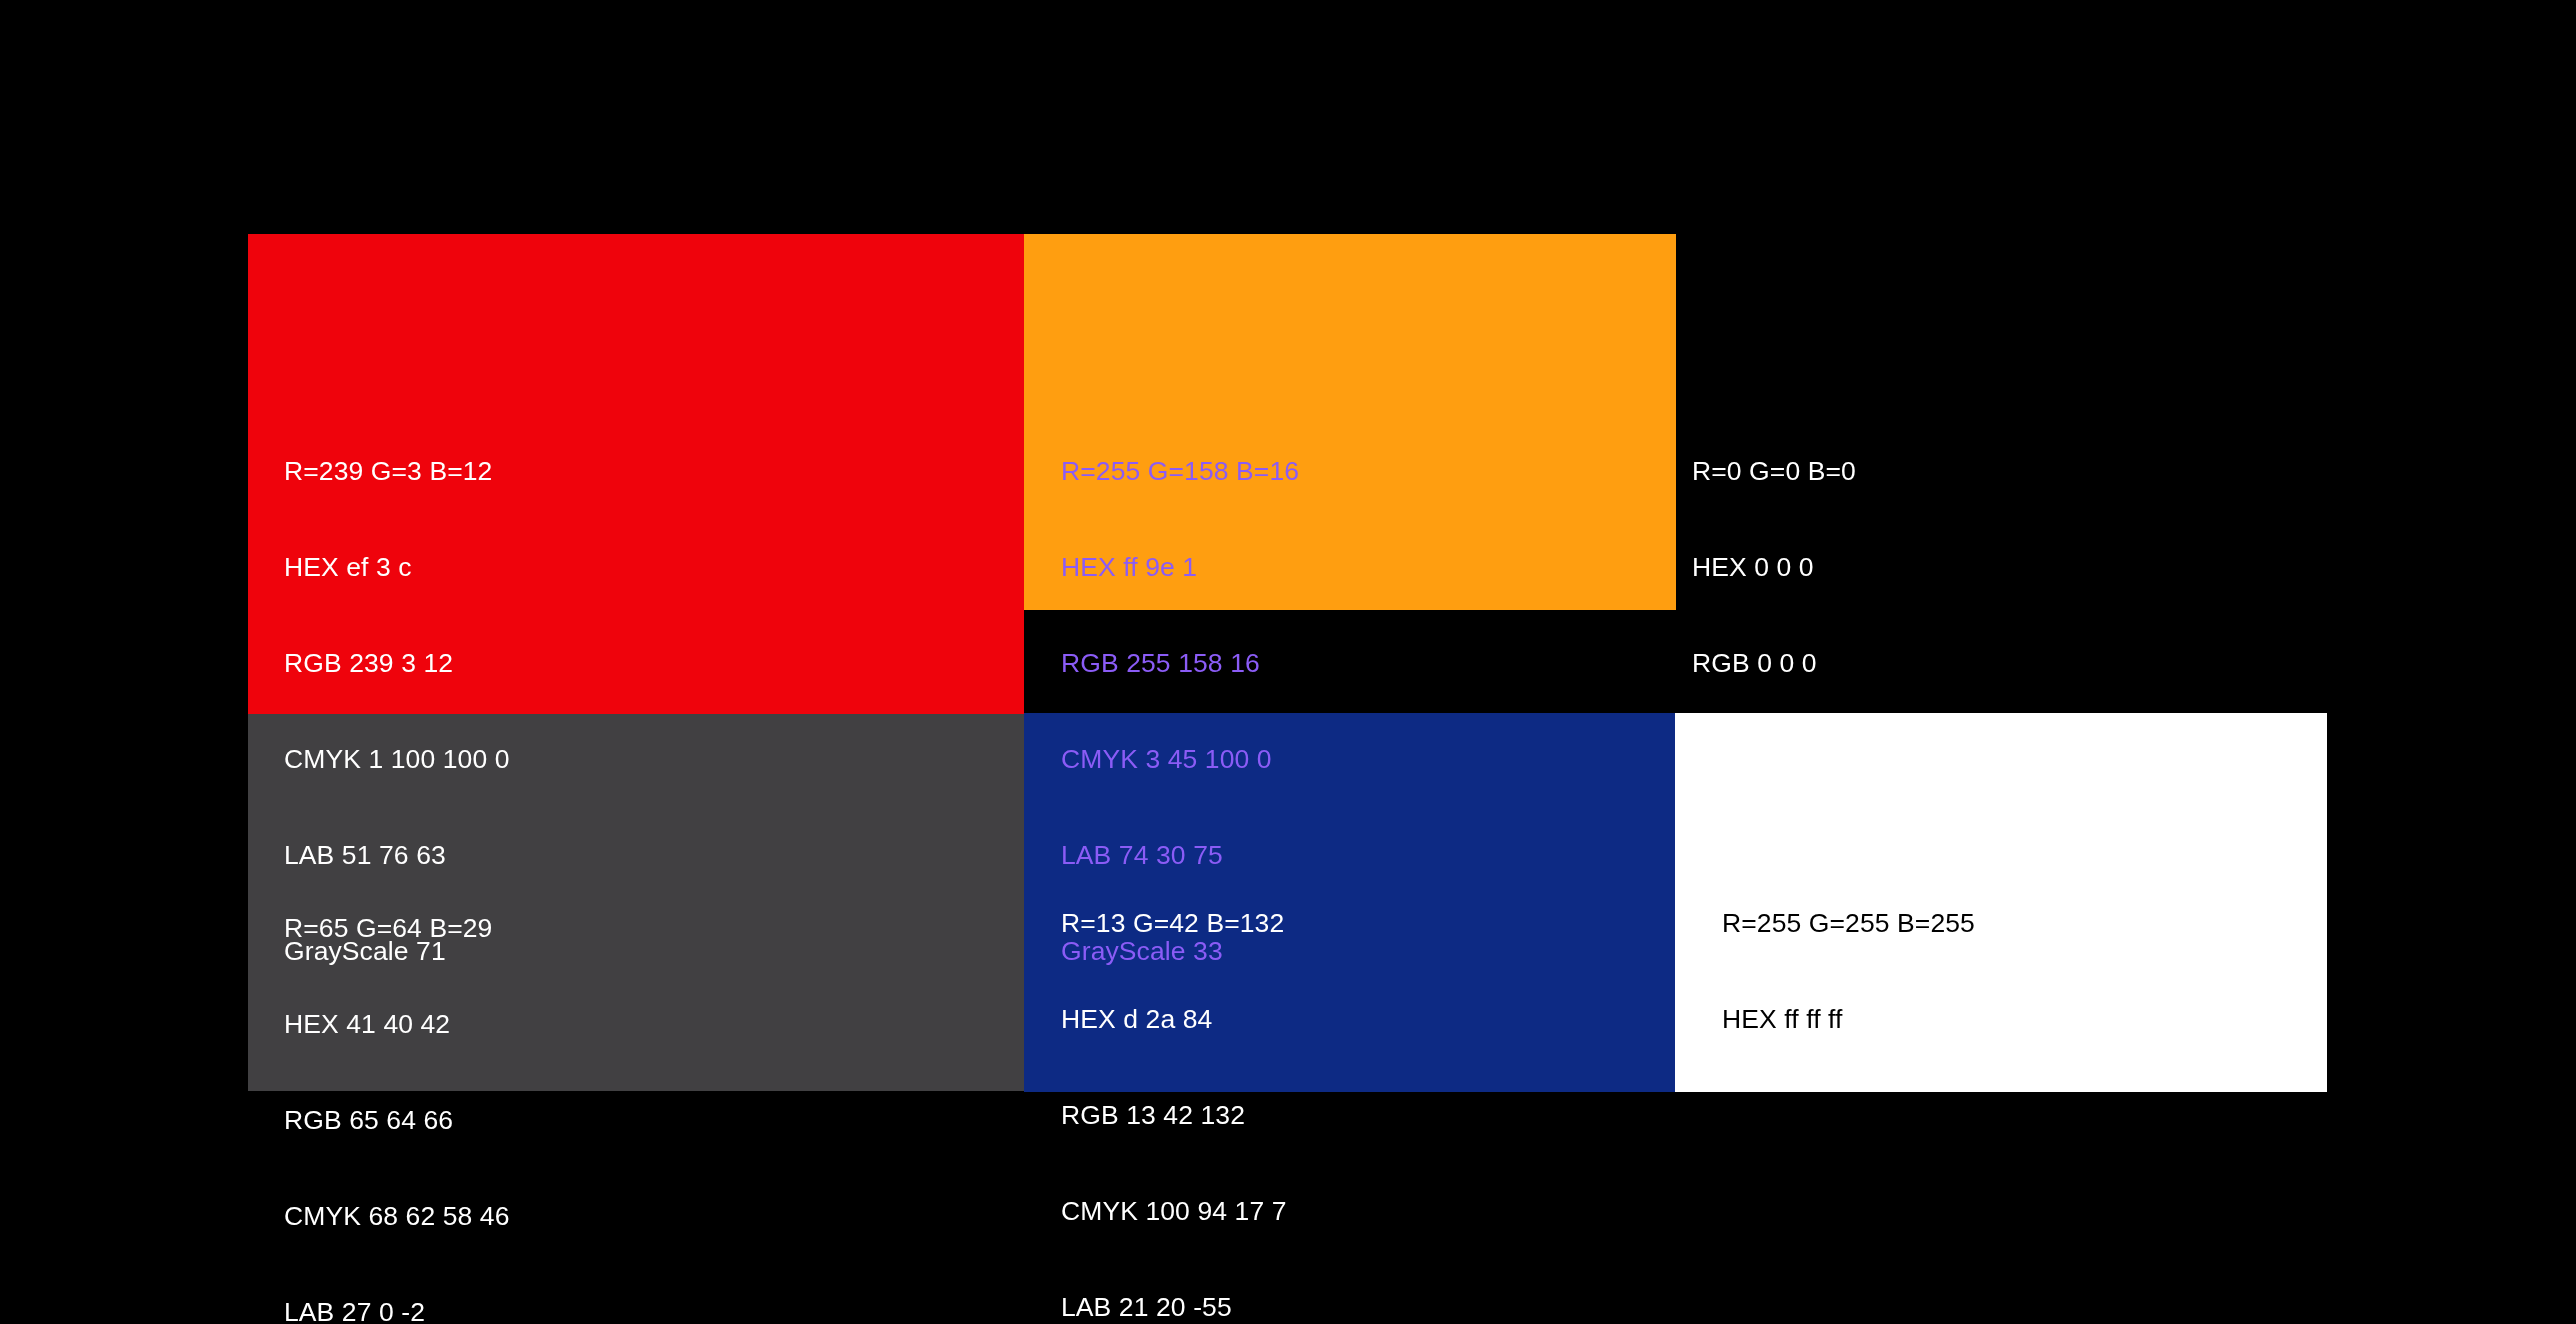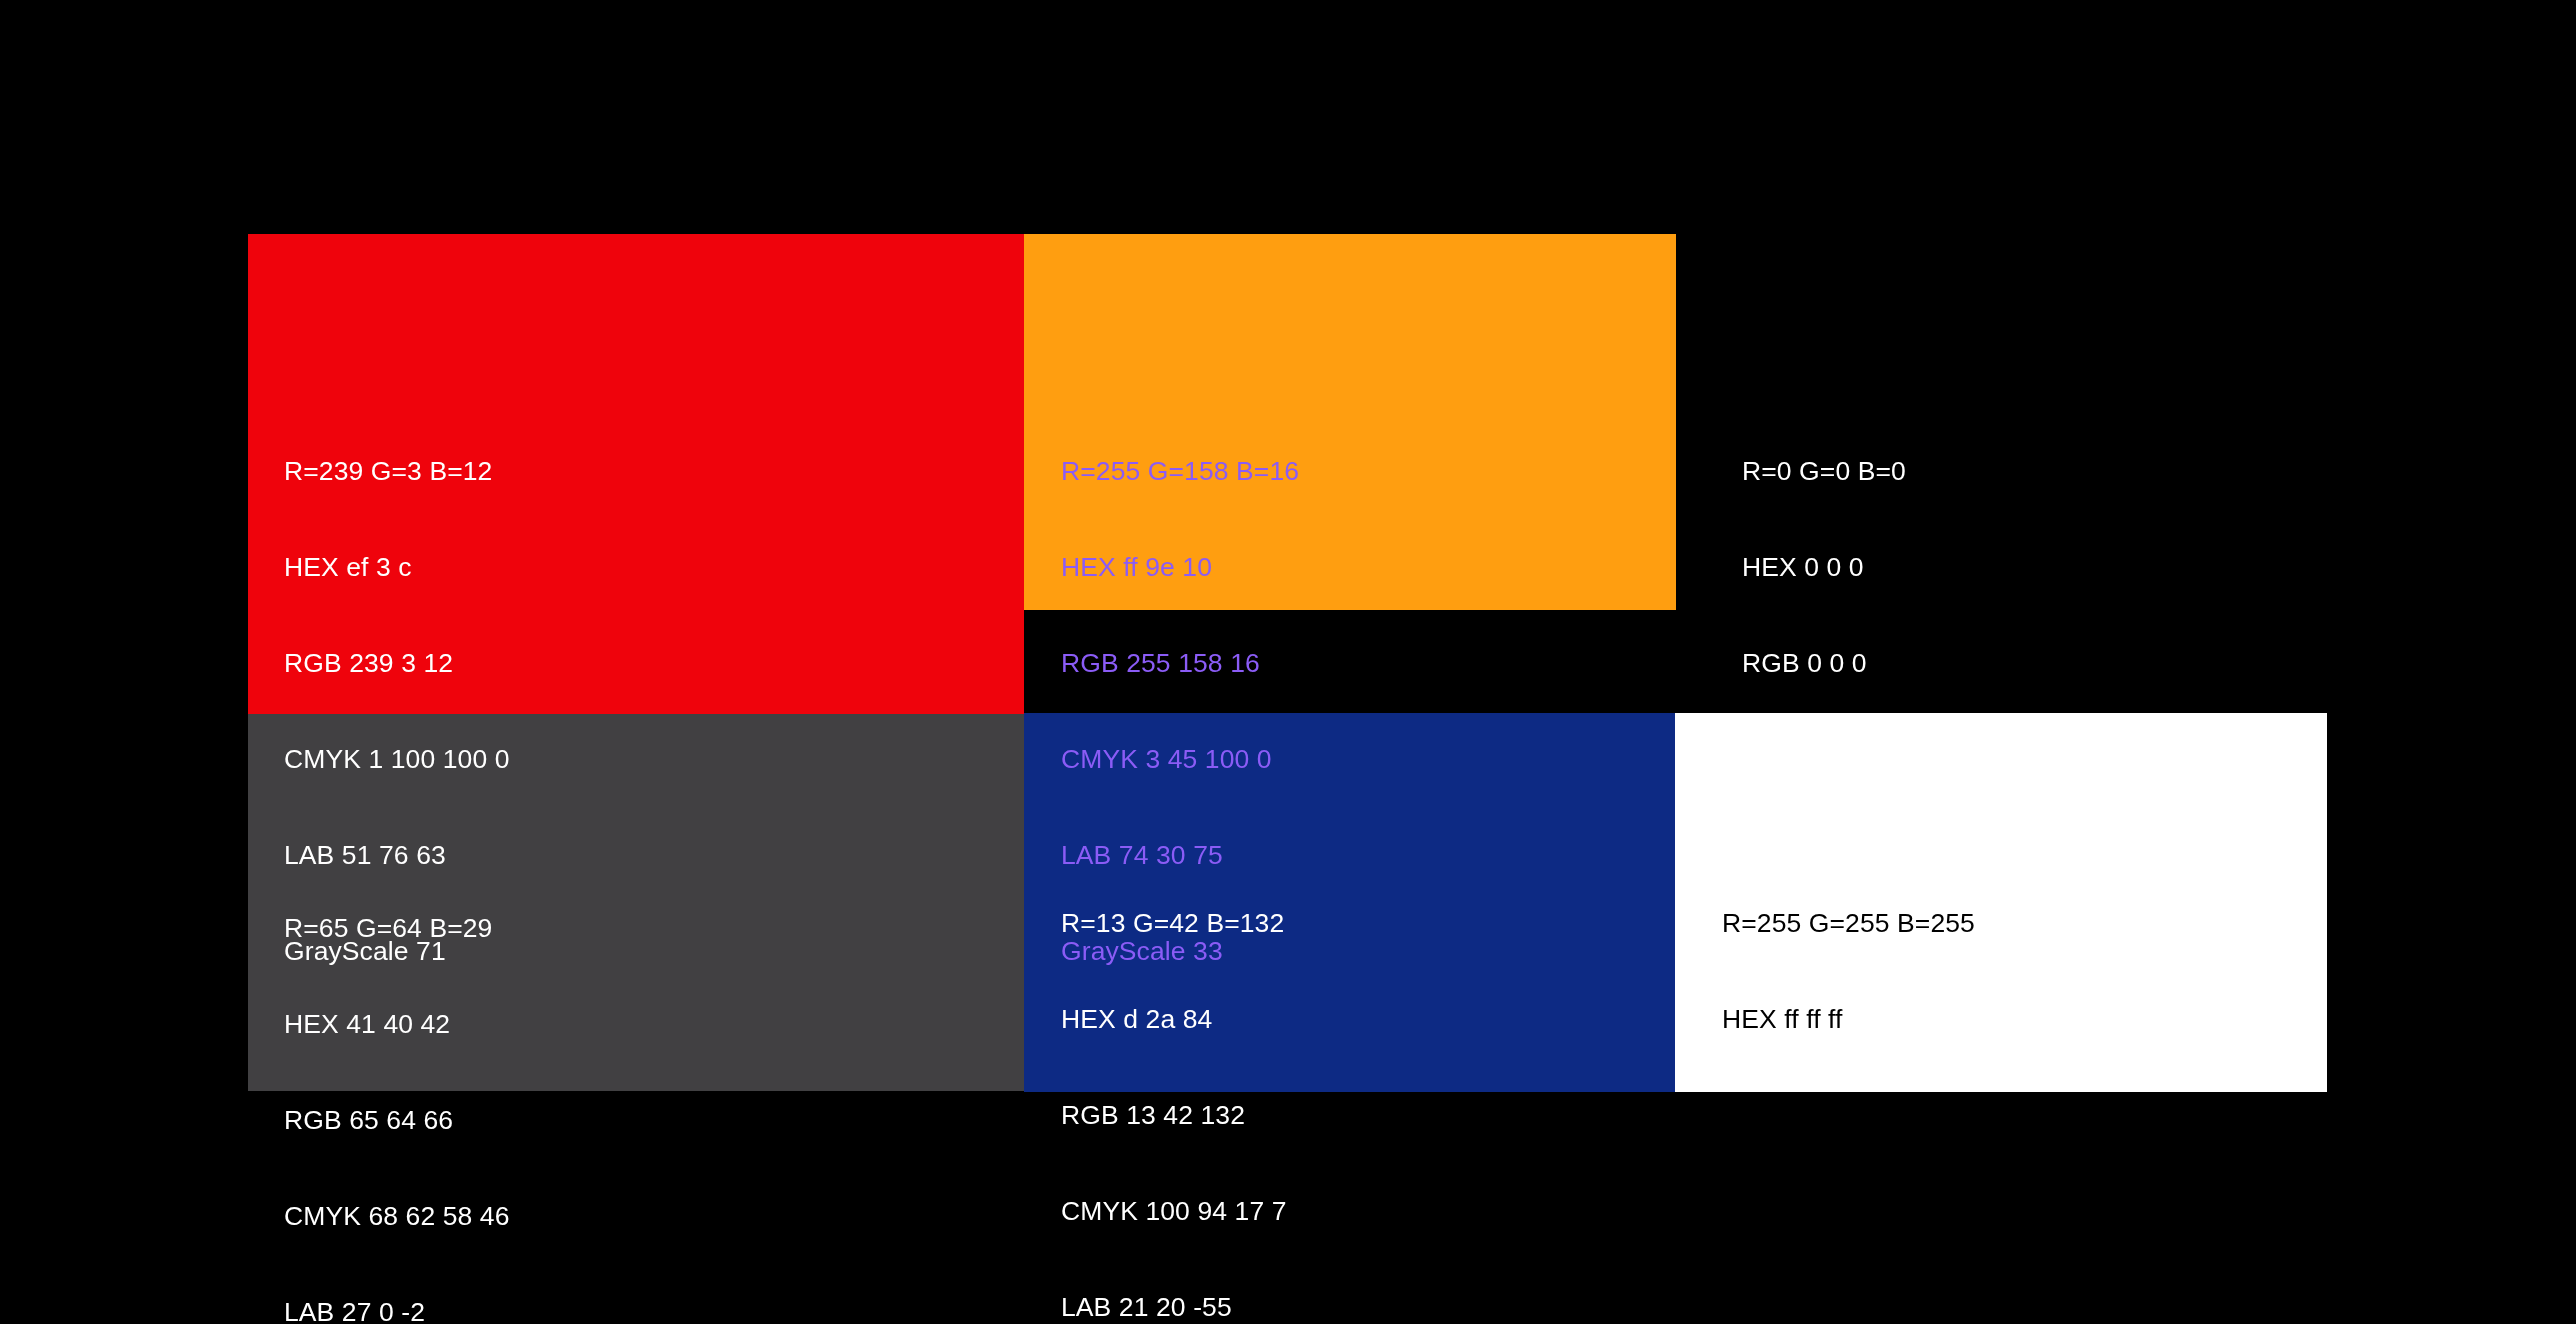--- a/index.html
+++ b/index.html
@@ -49,21 +49,21 @@
   .sw-black  { left: 1676px; top: 234px;  width: 652px;  height: 376px; }
 
   
   .sw-gray   { left: 248px;  top: 714px;  width: 776px;  height: 377px; }
   .sw-blue   { left: 1024px; top: 713px;  width: 652px;  height: 379px; }
   .sw-white  { left: 1675px; top: 713px;  width: 652px;  height: 379px; }
 
   
   .tx-red    { left: 284px;  top: 391px; }
   .tx-orange { left: 1061px; top: 391px; }
-  .tx-black  { left: 1742px; top: 391px; }
+  .tx-black  { left: 1692px; top: 391px; }
 
   .tx-gray   { left: 284px;  top: 848px; }
   .tx-blue   { left: 1061px; top: 843px; }
   .tx-white  { left: 1722px; top: 843px; }
 </style>
 </head>
 <body style="background: rgb(0, 0, 0);">
 
 <div id="swatch-sheet">
 
@@ -79,21 +79,21 @@
     <span class="swatch-line">R=239 G=3 B=12</span>
     <span class="swatch-line">HEX ef 3 c</span>
     <span class="swatch-line">RGB 239 3 12</span>
     <span class="swatch-line">CMYK 1 100 100 0</span>
     <span class="swatch-line">LAB 51 76 63</span>
     <span class="swatch-line">GrayScale 71</span>
   </div>
 
   <div class="swatch-text tx-orange" style="color: #8b5cf6;">
     <span class="swatch-line">R=255 G=158 B=16</span>
-    <span class="swatch-line">HEX ff 9e 10</span>
+    <span class="swatch-line">HEX ff 9e 1</span>
     <span class="swatch-line">RGB 255 158 16</span>
     <span class="swatch-line">CMYK 3 45 100 0</span>
     <span class="swatch-line">LAB 74 30 75</span>
     <span class="swatch-line">GrayScale 33</span>
   </div>
 
   <div class="swatch-text tx-black" style="color: rgb(255, 255, 255);">
     <span class="swatch-line">R=0 G=0 B=0</span>
     <span class="swatch-line">HEX 0 0 0</span>
     <span class="swatch-line">RGB 0 0 0</span>

